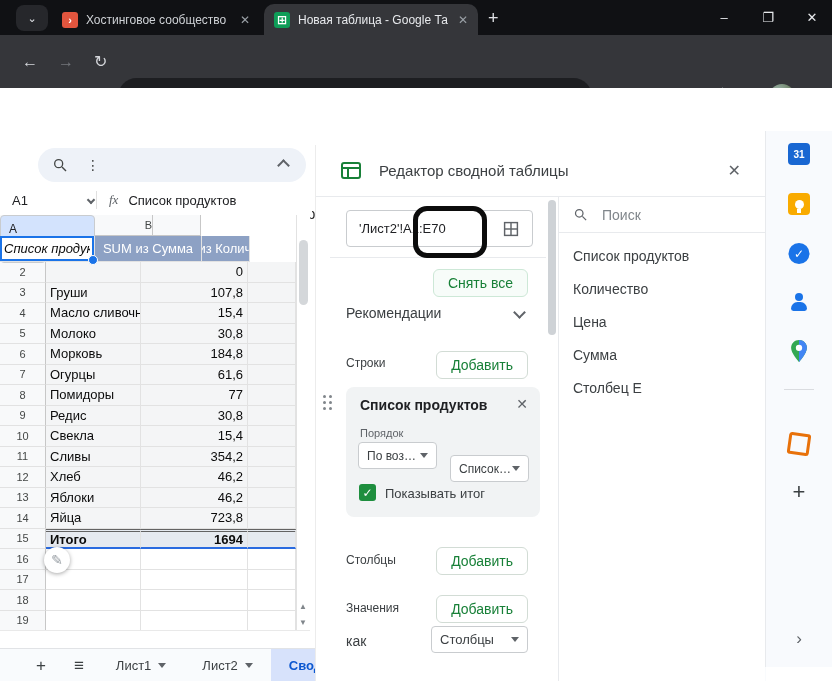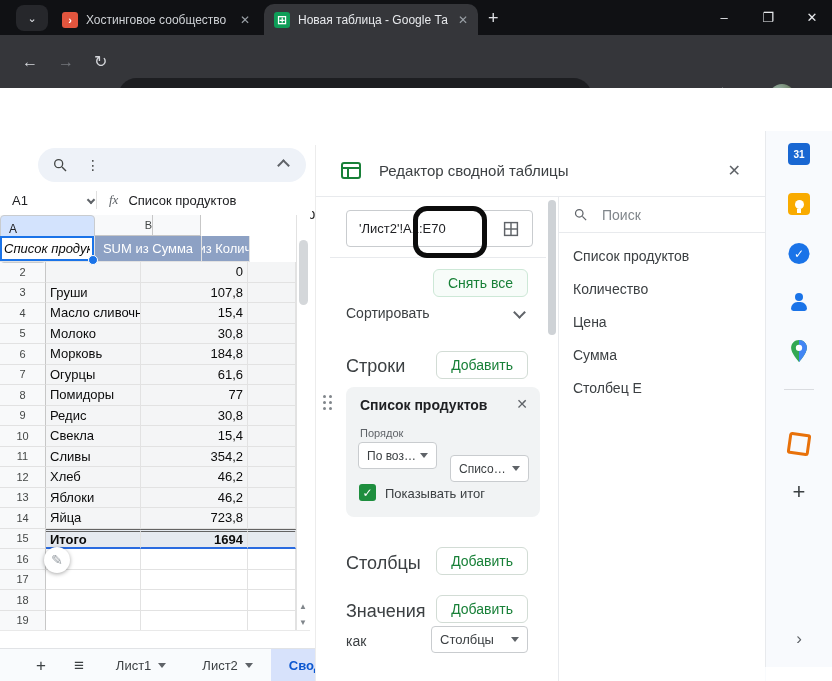--- a/index.html
+++ b/index.html
@@ -103,21 +103,21 @@
   .range-box{position:absolute;left:30px;top:13px;width:187px;height:37px;border:1px solid #c9cccf;border-radius:4px;
     box-sizing:border-box;display:flex;align-items:center;}
   .range-box input{border:none;outline:none;width:140px;font-size:13px;color:#202124;margin-left:10px;
     font-family:"Liberation Sans","DejaVu Sans",sans-serif;background:transparent;}
   .annot{position:absolute;left:97px;top:9px;width:64px;height:42px;border:5px solid #0c0c0c;border-radius:14px;
     pointer-events:none;z-index:9;}
   .p-div{position:absolute;left:14px;right:12px;top:60px;height:1px;background:#e8eaed;}
   .btn-green{position:absolute;right:30px;height:28px;border-radius:6px;border:1px solid #d2dcd5;background:#fff;
     color:#188038;font-size:14px;font-weight:500;display:flex;align-items:center;padding:0 14px;box-sizing:border-box;}
   .clear-btn{top:72px;background:#f7fcf9;border-color:#cde8d7;}
-  .sec-label{position:absolute;left:30px;font-size:18px;color:#3c4043;font-weight:500;}
+  .sec-label{position:absolute;left:30px;font-size:12px;color:#3c4043;font-weight:500;}
   .plain-label{position:absolute;left:30px;font-size:14px;color:#3c4043;}
   .chev{display:inline-block;width:7px;height:7px;border-right:2px solid #5f6368;border-bottom:2px solid #5f6368;transform:rotate(45deg);}
   .card{position:absolute;left:30px;top:190px;width:194px;height:130px;background:#f1f3f4;border-radius:8px;}
   .card-title{position:absolute;left:14px;top:10px;font-size:14px;font-weight:bold;color:#202124;}
   .card-x{position:absolute;right:12px;top:9px;color:#5f6368;font-size:14px;}
   .mini-label{position:absolute;font-size:11px;color:#5f6368;line-height:13px;}
   .sel{position:absolute;height:27px;background:#fff;border:1px solid #c9cccf;border-radius:4px;box-sizing:border-box;
     display:flex;align-items:center;justify-content:space-between;padding:0 8px;font-size:12px;color:#3c4043;}
   .sel .car{width:0;height:0;border-left:4px solid transparent;border-right:4px solid transparent;border-top:5px solid #5f6368;}
   .checkbox{position:absolute;left:13px;top:97px;width:17px;height:17px;background:#1e8e3e;border-radius:3px;color:#fff;
@@ -451,21 +451,21 @@
         <svg width="16" height="16" viewBox="0 0 20 20" style="margin-left:2px;">
           <rect x="2" y="2" width="16" height="16" fill="none" stroke="#5f6368" stroke-width="1.8"></rect>
           <line x1="10" y1="2" x2="10" y2="18" stroke="#5f6368" stroke-width="1.8"></line>
           <line x1="2" y1="10" x2="18" y2="10" stroke="#5f6368" stroke-width="1.8"></line>
         </svg>
       </div>
       <div class="annot"></div>
       <div class="p-div"></div>
 
       <div class="btn-green clear-btn">Снять все</div>
-      <div class="plain-label" style="top:108px;">Сортировать</div>
+      <div class="plain-label" style="top:108px;">Рекомендации</div>
       <span class="chev" style="position:absolute;right:34px;top:111px;"></span>
 
       <div class="sec-label" style="top:159px;">Строки</div>
       <div class="btn-green" style="top:154px;">Добавить</div>
 
       <div class="dots">
         <i style="left:0;top:0;"></i>
           <i style="left:6px;top:0;"></i>
         <i style="left:0;top:6px;"></i>
           <i style="left:6px;top:6px;"></i>
@@ -476,21 +476,21 @@
       <div class="card">
         <div class="card-title">Список продуктов</div>
         <div class="card-x">✕</div>
         <div class="mini-label" style="left:14px;top:40px;">Порядок</div>
         <div class="mini-label" style="left:104px;top:36px;width:80px;margin-top:32px;">Сортировать по</div>
         <div class="sel" style="left:12px;top:55px;width:79px;">
           <span>По воз…</span>
             <span class="car"></span>
         </div>
         <div class="sel" style="left:104px;top:68px;width:79px;">
-          <span>Списо…</span>
+          <span>Список…</span>
             <span class="car"></span>
         </div>
         <div class="checkbox">✓</div>
         <div class="check-label">Показывать итог</div>
       </div>
 
       <div class="sec-label" style="top:356px;">Столбцы</div>
       <div class="btn-green" style="top:350px;">Добавить</div>
 
       <div class="sec-label" style="top:404px;">Значения</div>

